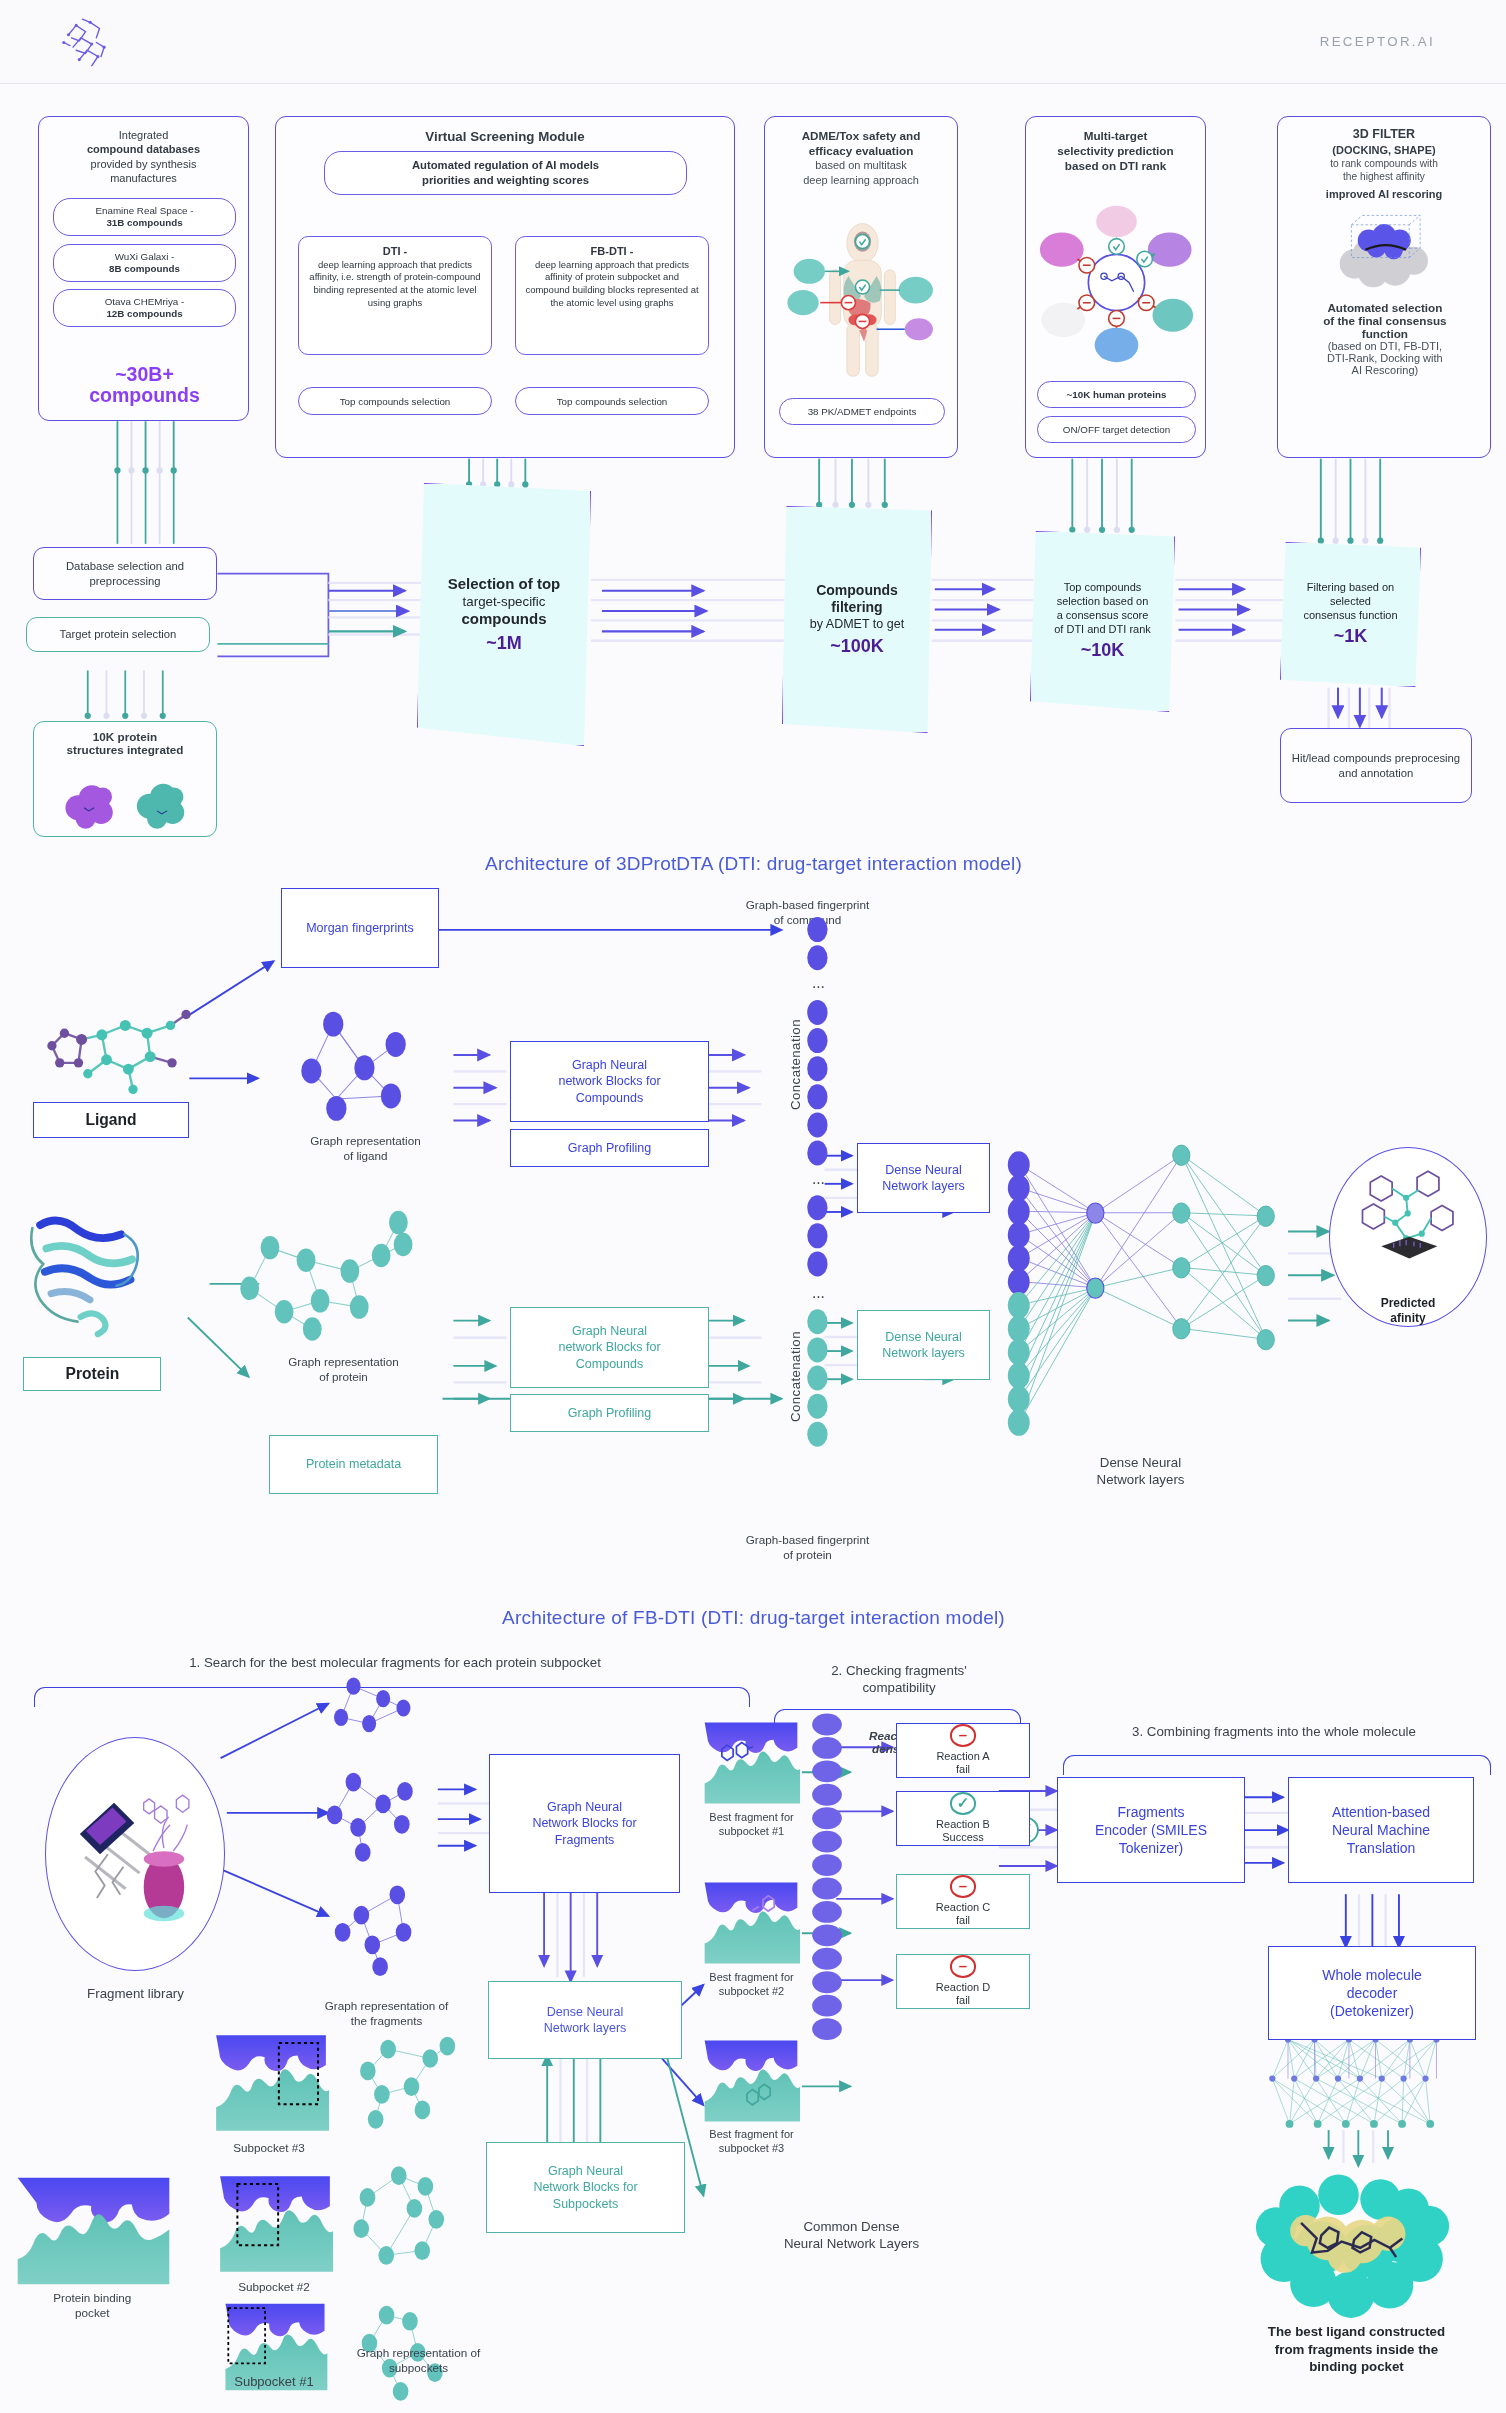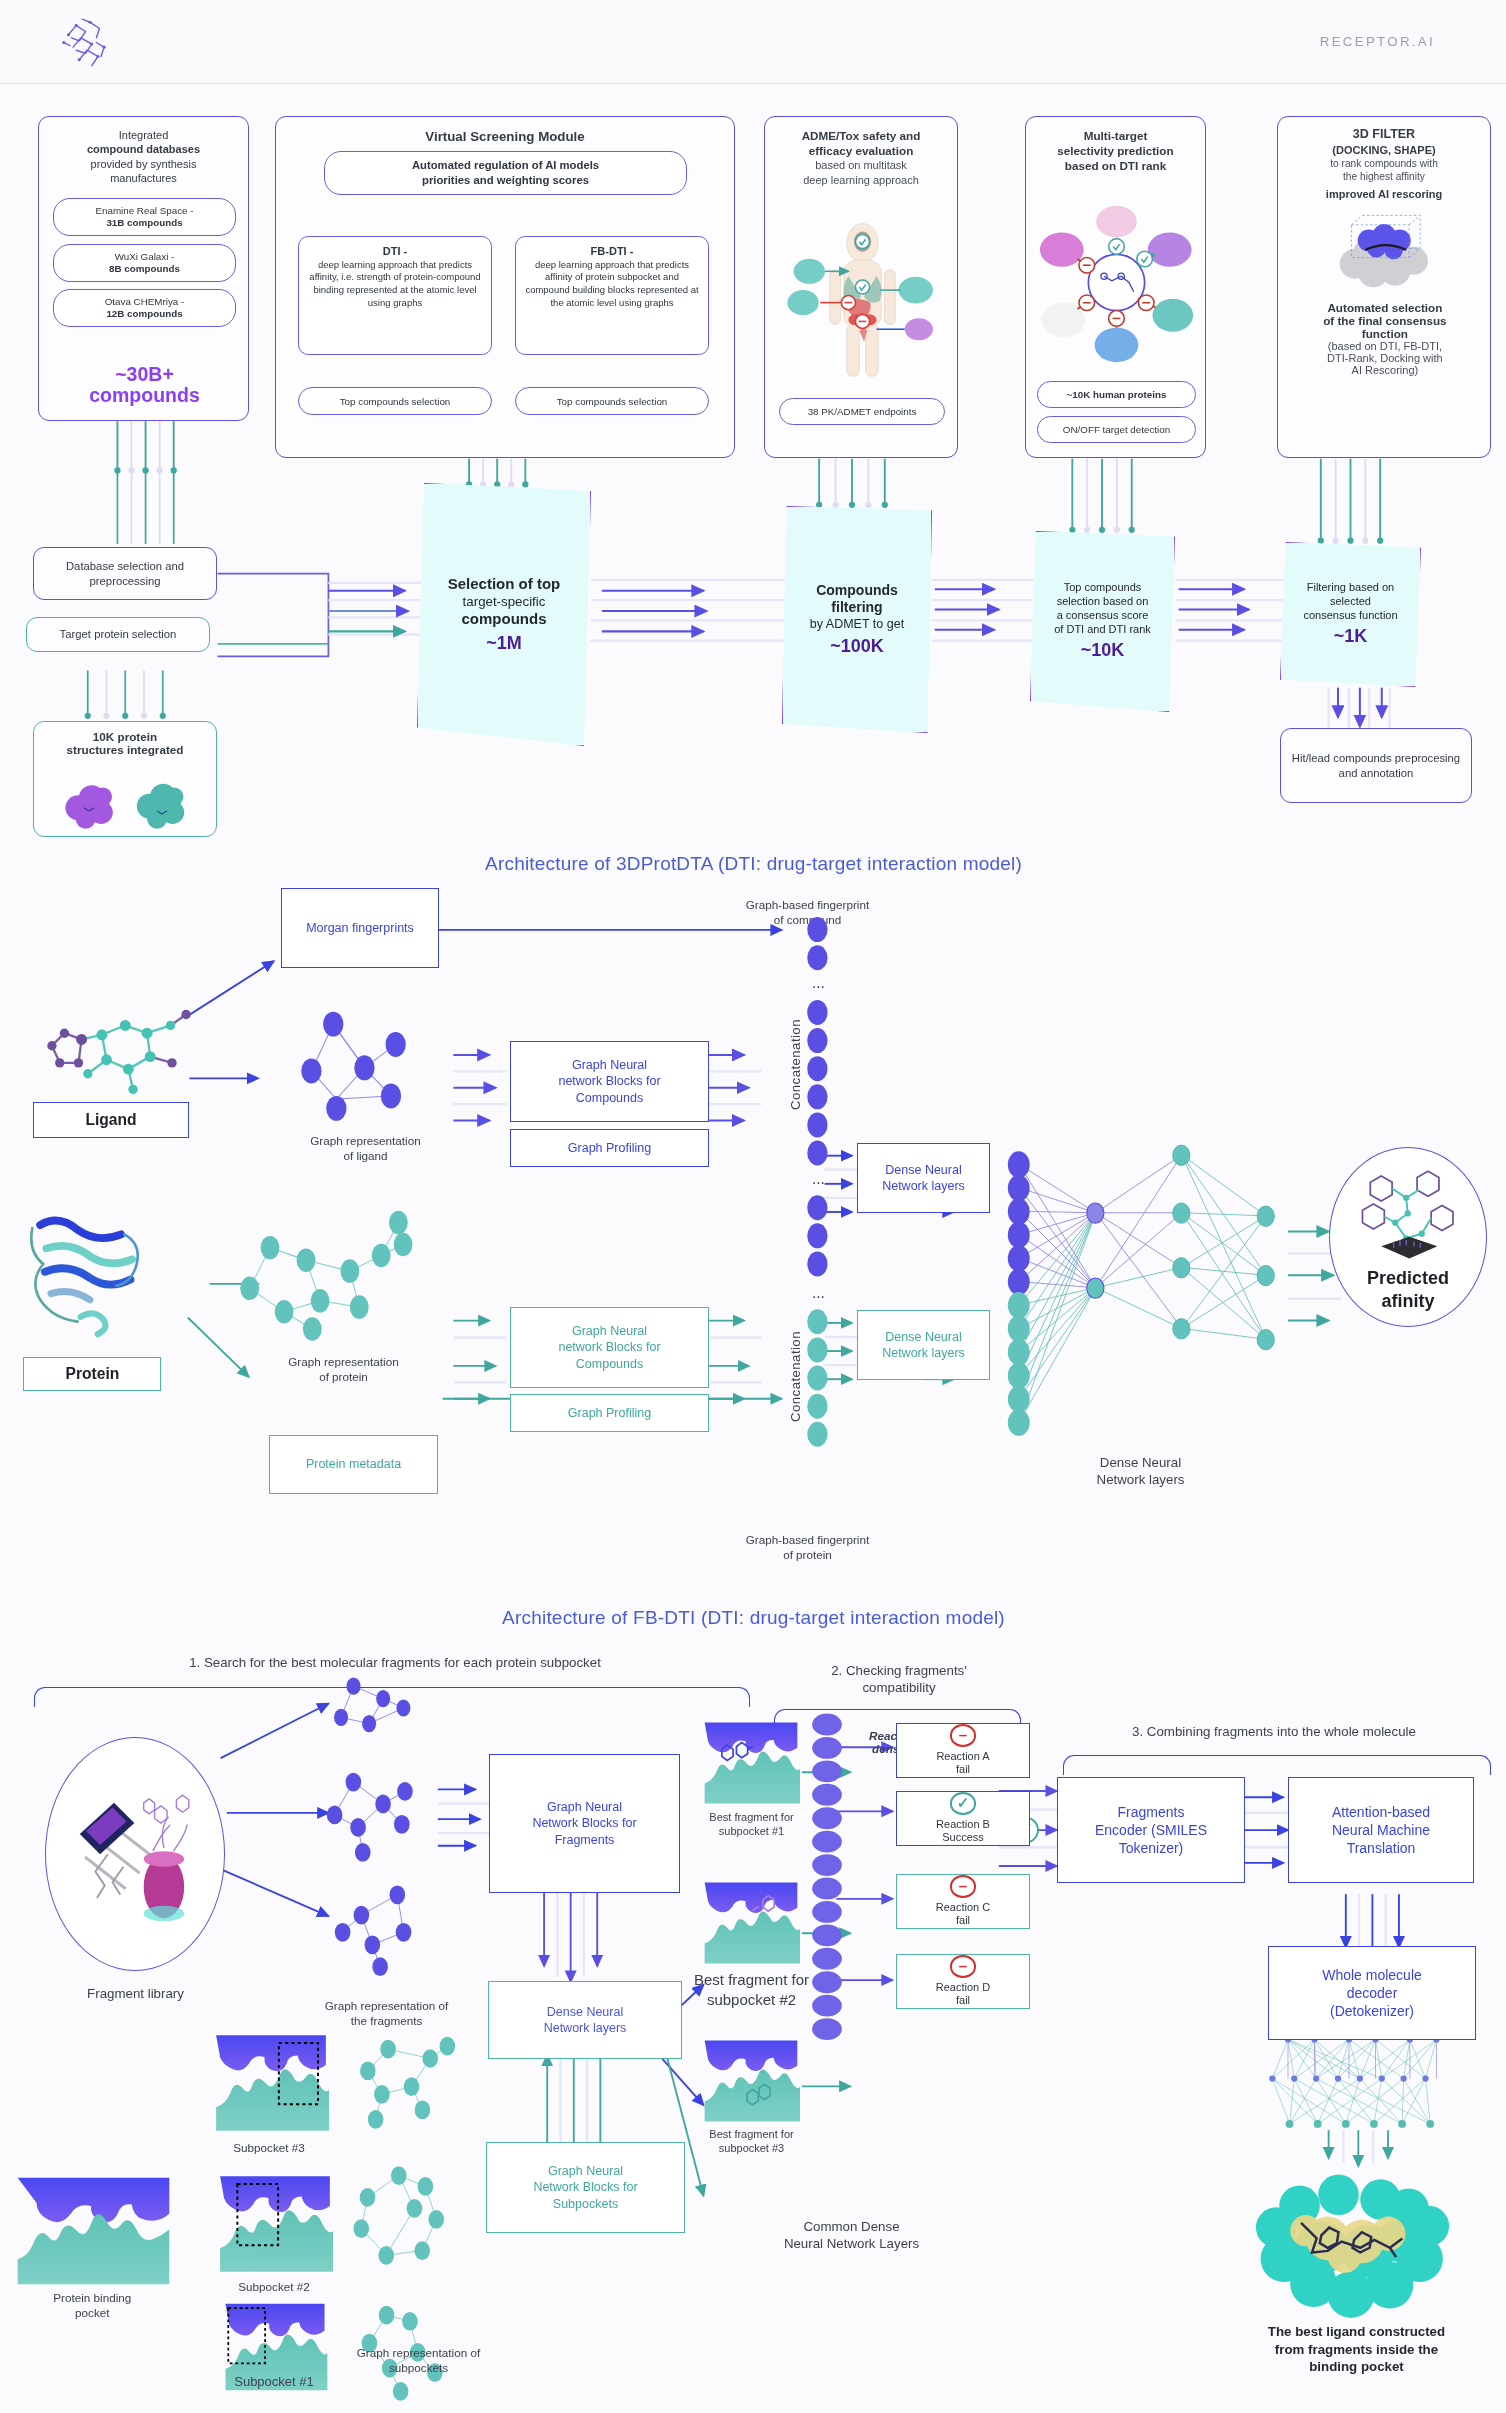--- a/index.html
+++ b/index.html
@@ -128,22 +128,22 @@
   .vlabel { position:absolute; font-size:13.3px; color:#3b424c;
             writing-mode:vertical-rl; transform:rotate(180deg); letter-spacing:0.4px; }
 
   .entity-box { position:absolute; border:1.6px solid #3a43e0; background:#fff;
                 display:flex; align-items:center; justify-content:center;
                 font-weight:bold; font-size:15.6px; color:#1d2126; }
   .entity-box.teal { border-color:#4fb3aa; }
   .pred-circle { position:absolute; border:1.6px solid #5a4fe3; border-radius:50%;
                  background:#fff; display:flex; flex-direction:column;
                  align-items:center; justify-content:flex-end; }
-  .pred-circle span { font-weight:bold; font-size:18px; color:#1d2126;
-                      line-height:1.25; text-align:center; padding-bottom:14px; }
+  .pred-circle span { font-weight:bold; font-size:12px; color:#1d2126;
+                      line-height:1.25; text-align:center; }
 
   
   .step-title { position:absolute; font-size:13.3px; color:#3b424c; text-align:center; }
   .bracket { position:absolute; border:1.7px solid #3a43e0; border-bottom:none;
              border-radius:11px 11px 0 0; }
   .rbox { position:absolute; border:1.6px solid #3a43e0; background:#fff;
           display:flex; flex-direction:column; align-items:center;
           justify-content:center; font-size:11px; color:#2f3640; line-height:1.25; }
   .rbox.teal { border-color:#4fb3aa; }
   .badge { width:26.6px; height:26.6px; border-radius:50%; display:flex;
@@ -1451,21 +1451,21 @@
   <svg style="position:absolute;left:702px;top:1879px;width:98px;height:88px" viewBox="0 0 148 130">
     <path d="M4 4 H144 V42 q-14 10 -26 2 q-8 -4 -10 -14 q-12 0 -14 10 q-6 14 -20 8
              q-10 -6 -8 -16 q-14 -4 -20 8 q-10 14 -24 6 q-14 -8 -14 -20 Z" fill="url(#gp)"></path>
     <path d="M4 126 V96 q12 -4 18 -18 q6 -18 16 -6 q8 10 12 -4 q6 -16 18 -2
              q8 10 16 -8 q6 -20 18 -2 q6 14 16 2 q8 -12 16 6 q8 16 14 10 V126 Z" fill="url(#gt)"></path>
     <g stroke="#a87ae8" stroke-width="2.6" fill="none">
       <path d="M92 30 l8 -6 l9 6 l0 11 l-9 6 l-8 -6 Z"></path>
         <path d="M86 40 l-10 6"></path>
     </g>
   </svg>
-  <div class="plabel" style="left:686px;top:1970px;width:131px;font-size:15px">Best fragment for subpocket #2</div>
+  <div class="plabel" style="left:686px;top:1970px;width:131px;font-size:11px">Best fragment for subpocket #2</div>
 
   <svg style="position:absolute;left:702px;top:2037px;width:98px;height:88px" viewBox="0 0 148 130">
     <path d="M4 4 H144 V42 q-14 10 -26 2 q-8 -4 -10 -14 q-12 0 -14 10 q-6 14 -20 8
              q-10 -6 -8 -16 q-14 -4 -20 8 q-10 14 -24 6 q-14 -8 -14 -20 Z" fill="url(#gp)"></path>
     <path d="M4 126 V96 q12 -4 18 -18 q6 -18 16 -6 q8 10 12 -4 q6 -16 18 -2
              q8 10 16 -8 q6 -20 18 -2 q6 14 16 2 q8 -12 16 6 q8 16 14 10 V126 Z" fill="url(#gt)"></path>
     <g stroke="#3fa79e" stroke-width="2.6" fill="none">
       <path d="M68 84 l8 -6 l9 6 l0 11 l-9 6 l-8 -6 Z"></path>
       <path d="M86 76 l8 -6 l9 6 l0 11 l-9 6 l-8 -6 Z"></path>
     </g>

